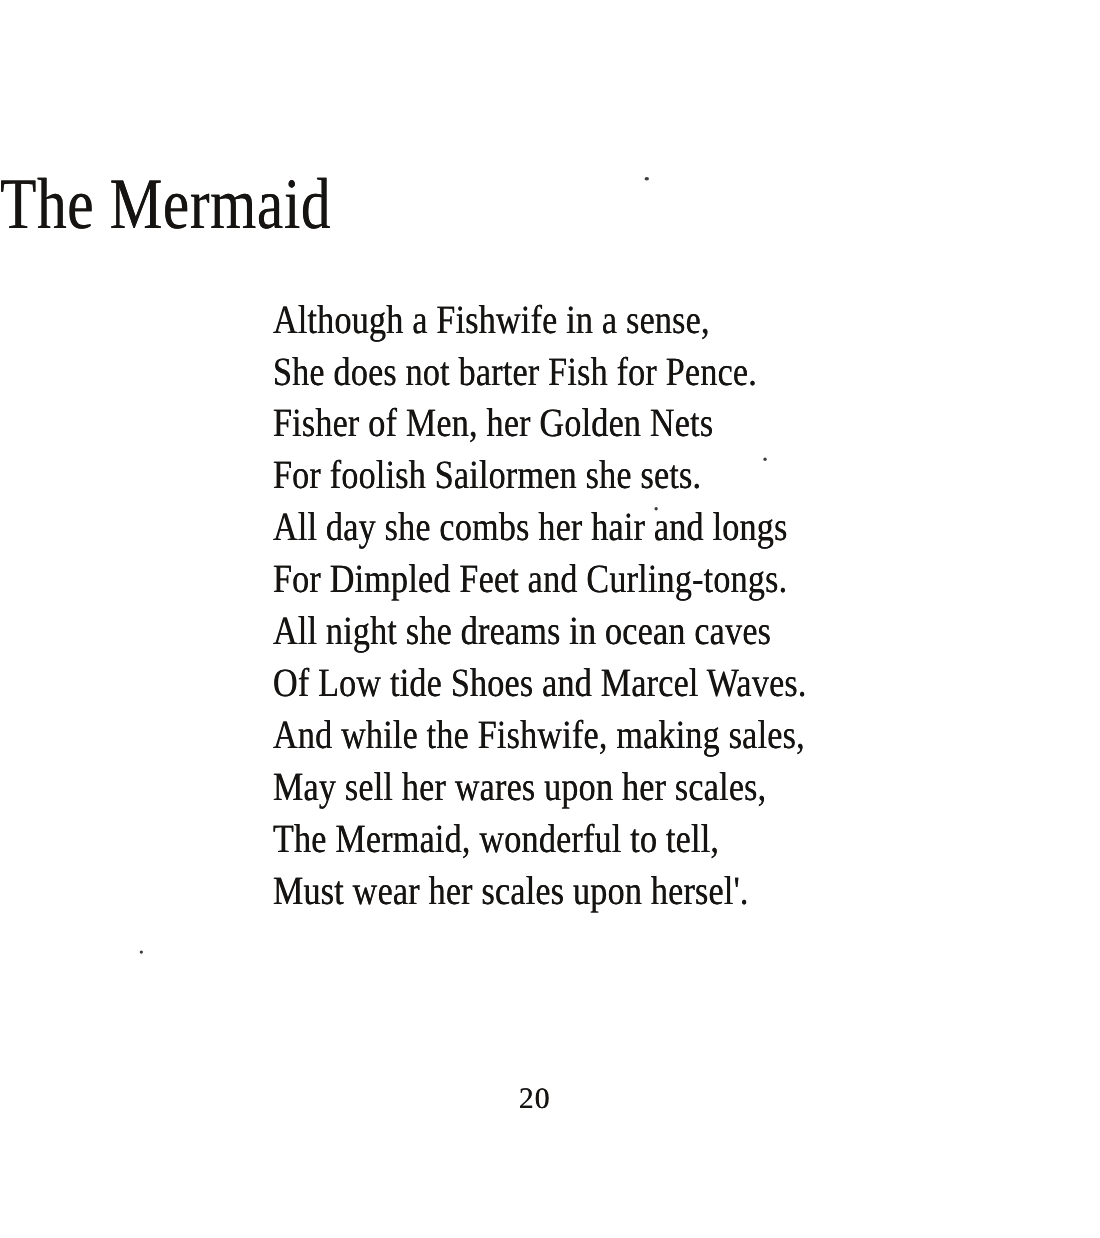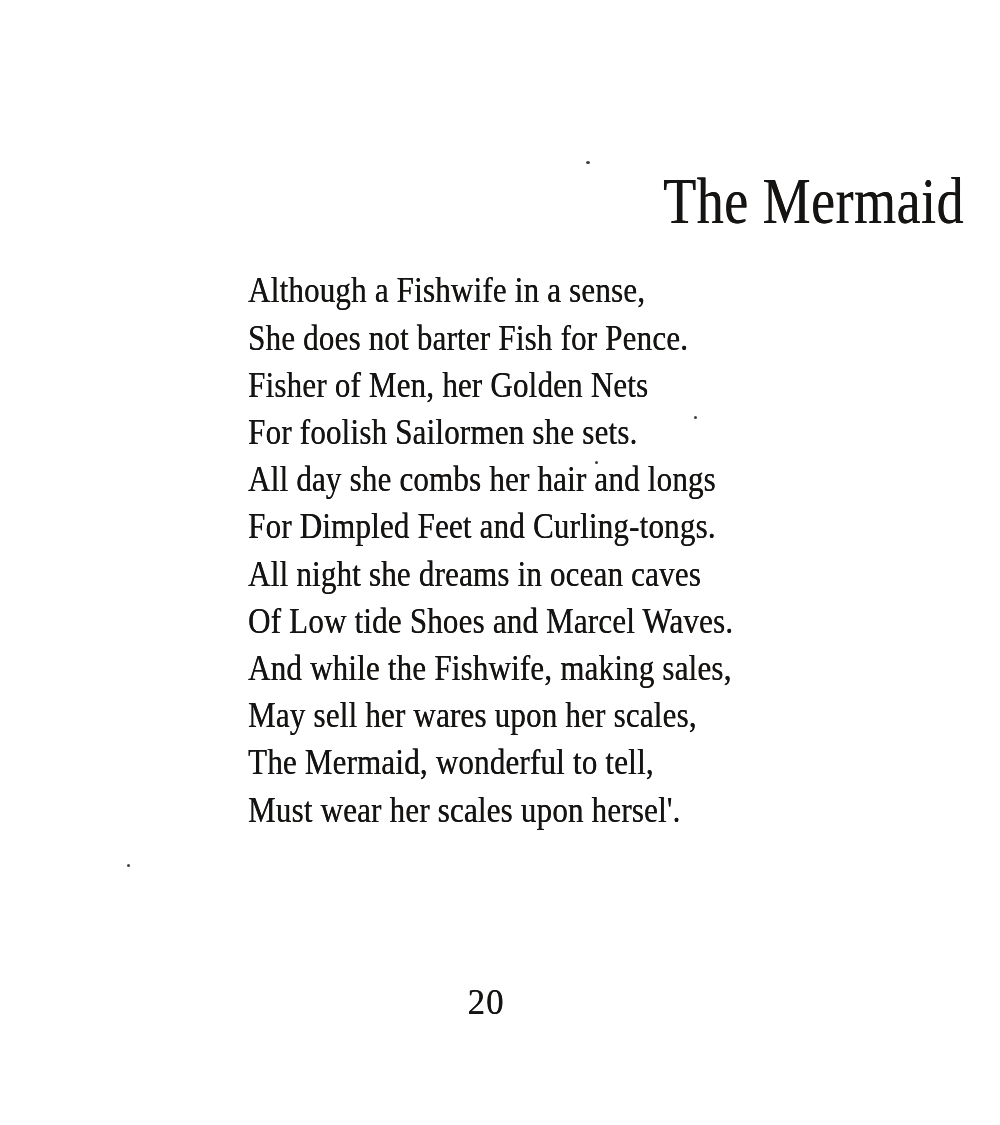--- a/index.html
+++ b/index.html
@@ -16,22 +16,21 @@
     font-family: "Liberation Serif", "DejaVu Serif", serif;
     overflow: hidden;
     
     text-shadow: 0.3px 0 0 currentColor;
   }
   .title-wrap {
     position: absolute;
     top: 152px;
     left: 0;
     width: 964px;            
-    text-align: right;
-    margin-top: 16px;
+    text-align: left;
   }
   .title {
     margin: 0;
     font-size: 54px;
     font-weight: 400;
     line-height: 1;
     letter-spacing: 0.5px;
     transform: scaleY(1.22); 
     transform-origin: top center;
   }
@@ -50,21 +49,21 @@
     height: 40px;
   }
   .pagenum-wrap {
     position: absolute;
     top: 983px;
     left: 0;
     width: 972px;
     text-align: center;
   }
   .pagenum {
-    font-size: 35px;
+    font-size: 27px;
     letter-spacing: 1px;
   }
   
   .speck {
     position: absolute;
     background: #1c1c1c;
     border-radius: 50%;
     opacity: 0.85;
   }
   .speck.s1 { left: 586px; top: 161px; width: 4px; height: 3px; }

